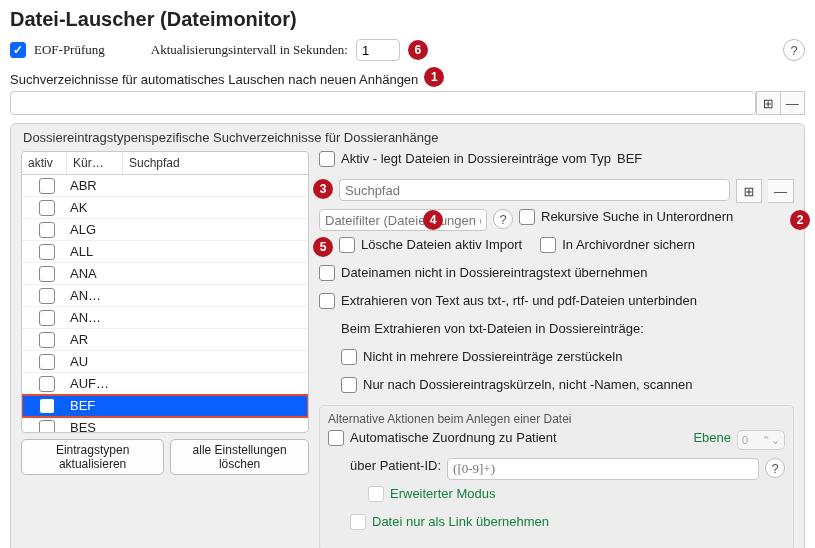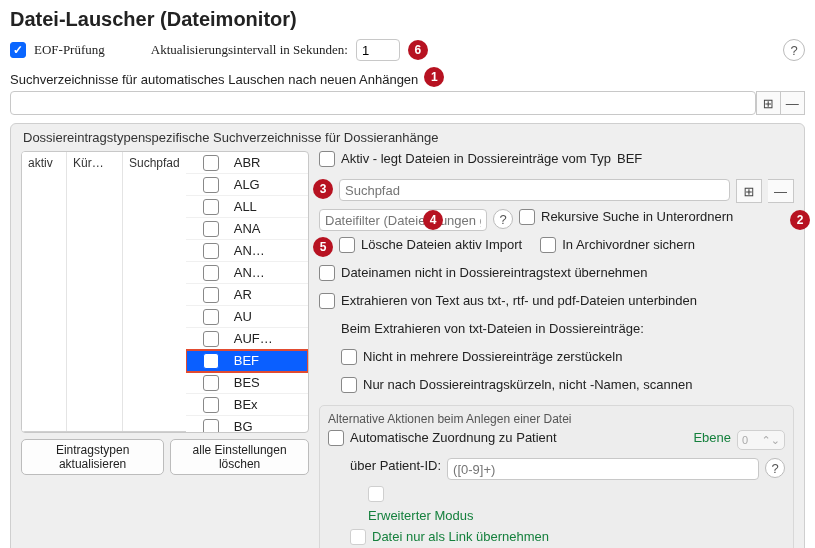--- a/index.html
+++ b/index.html
@@ -50,42 +50,42 @@
   .panel {
     border: 1px solid #cfcfcf; border-radius: 6px; background: #efefef;
     padding: 10px; position: relative;
   }
   .panel-title { font-size: 13px; color: #333; margin: -4px 0 6px 2px; }
   .two-col { display: flex; gap: 10px; }
   .left-col { width: 288px; flex-shrink: 0; display:flex; flex-direction:column;}
   .right-col { flex: 1; position: relative; }
   .table {
     background: #fff; border: 1px solid #c8c8c8; border-radius: 4px;
-    height: 282px; overflow: hidden; display:flex; flex-direction:row;
+    height: 282px; overflow: hidden; display:flex; flex-direction:column;
   }
   .thead { display: flex; border-bottom: 1px solid #d0d0d0; background: #fff; flex-shrink:0; }
   .th { padding: 4px 6px; font-size: 12px; color: #333; }
   .th.c1 { width: 44px; }
   .th.c2 { width: 56px; border-left: 1px solid #e4e4e4; }
   .th.c3 { flex: 1; border-left: 1px solid #e4e4e4; }
   .tbody { overflow-y: auto; flex: 1; }
   .tr { display: flex; align-items: center; height: 22px; padding: 0 6px; border-bottom: 1px solid #f0f0f0;}
   .tr .c1 { width: 38px; display:flex; justify-content:center; }
   .tr .c2 { width: 56px; padding-left: 4px; font-size: 13px; }
   .tr .c3 { flex: 1; }
   .tr.selected { background: #0a5fff; color: #fff; outline: 2px solid #e24b30; outline-offset: -1px; }
   .tr.selected .checkbox { background: #fff; border-color: #0a5fff; }
   .btn {
     border: 1px solid #bcbcbc; border-radius: 5px; background: #fdfdfd;
     padding: 3px 10px; font-size: 12px; color: #222;
   }
   .btn-row { display:flex; gap:6px; margin-top:6px; }
   .right-col .line { display: flex; gap: 6px; margin-bottom: 6px; min-height: 22px;}
   .right-col .indent { margin-left: 22px; }
-  .right-col .indent2 { margin-left: 40px; flex-direction: column; }
+  .right-col .indent2 { margin-left: 40px; }
   .select {
     border: 1px solid #bfcbe6; border-radius: 5px; padding: 2px 22px 2px 8px;
     font-size: 13px; background: #fff; position: relative; height: 22px;
     display: inline-flex; align-items: center; max-width: 240px;
     overflow: hidden; white-space: nowrap; text-overflow: ellipsis;
   }
   .select-caret {
     position: absolute; right: 0; top: 0; bottom: 0; width: 18px;
     background: #3b77ff; border-radius: 0 5px 5px 0;
     display:flex; flex-direction:column; align-items:center; justify-content:center;
@@ -150,20 +150,27 @@
                 <div class="c1">
                   <span class="checkbox"></span>
                 </div>
                 <div class="c2">ABR</div>
                 <div class="c3"></div>
               </div>
               <div class="tr">
                 <div class="c1">
                   <span class="checkbox"></span>
                 </div>
+                <div class="c2">AK</div>
+                <div class="c3"></div>
+              </div>
+              <div class="tr">
+                <div class="c1">
+                  <span class="checkbox"></span>
+                </div>
                 <div class="c2">ALG</div>
                 <div class="c3"></div>
               </div>
               <div class="tr">
                 <div class="c1">
                   <span class="checkbox"></span>
                 </div>
                 <div class="c2">ALL</div>
                 <div class="c3"></div>
               </div>
@@ -324,21 +331,21 @@
             <span style="flex:1"></span>
             <span class="disabled">Ebene</span>
             <span class="stepper">
               <span>0</span>
               <span>⌃⌄</span>
             </span>
           </div>
 
           <div class="line indent">
             <span>über Patient-ID:</span>
-            <input class="input-text pl-input" style="flex: 1 1 0%;" placeholder="([0-9]+)">
+            <input class="input-text pl-input" style="flex: 1 1 0%; font-family: Liberation Serif, serif;" placeholder="([0-9]+)">
             <span class="help-btn" style="width:20px;height:20px">?</span>
           </div>
 
           <div class="line indent2 disabled">
             <span class="checkbox"></span>
             <span>Erweiterter Modus</span>
           </div>
           <div class="line indent disabled">
             <span class="checkbox"></span>
             <span>Datei nur als Link übernehmen</span>

